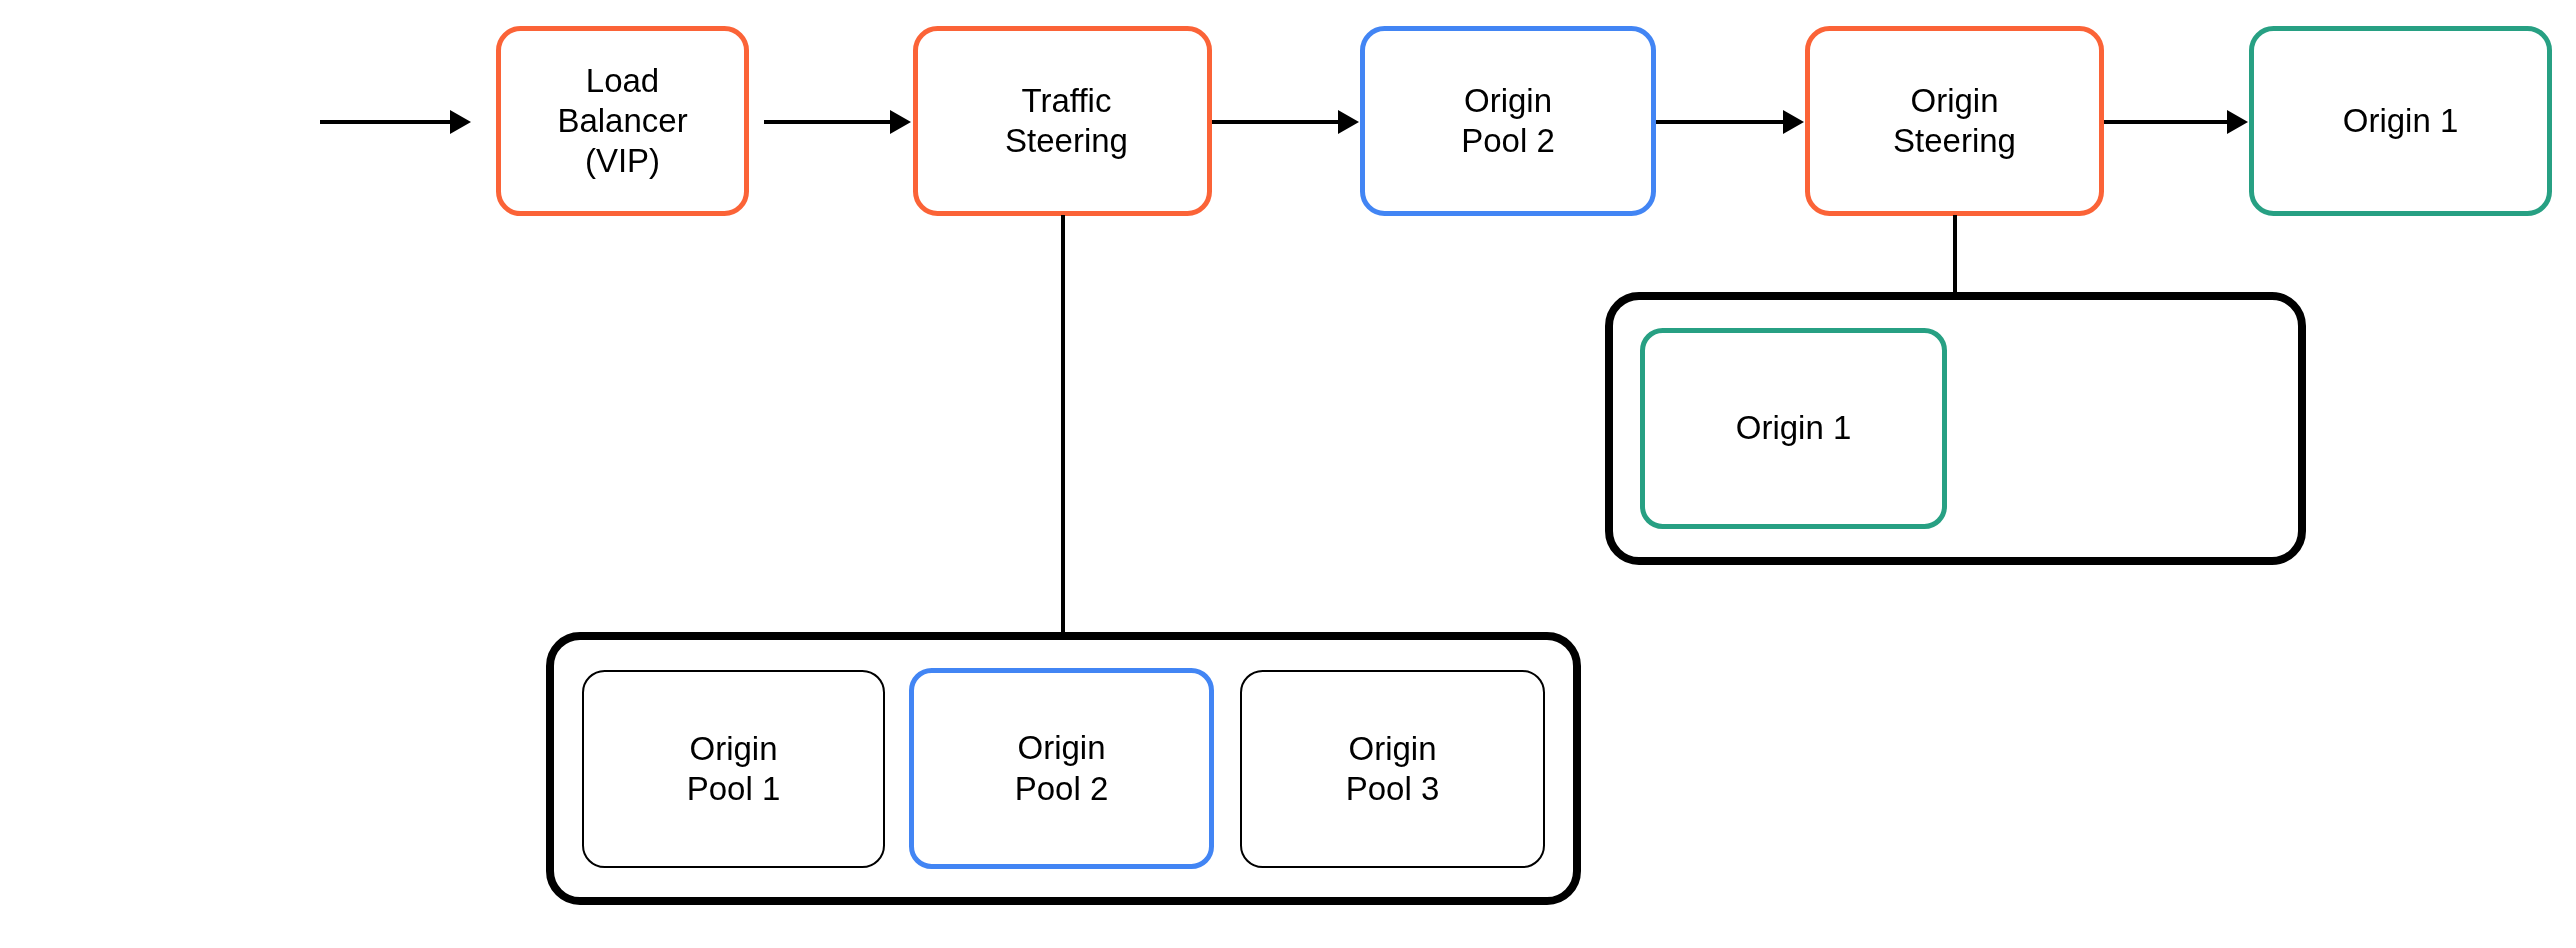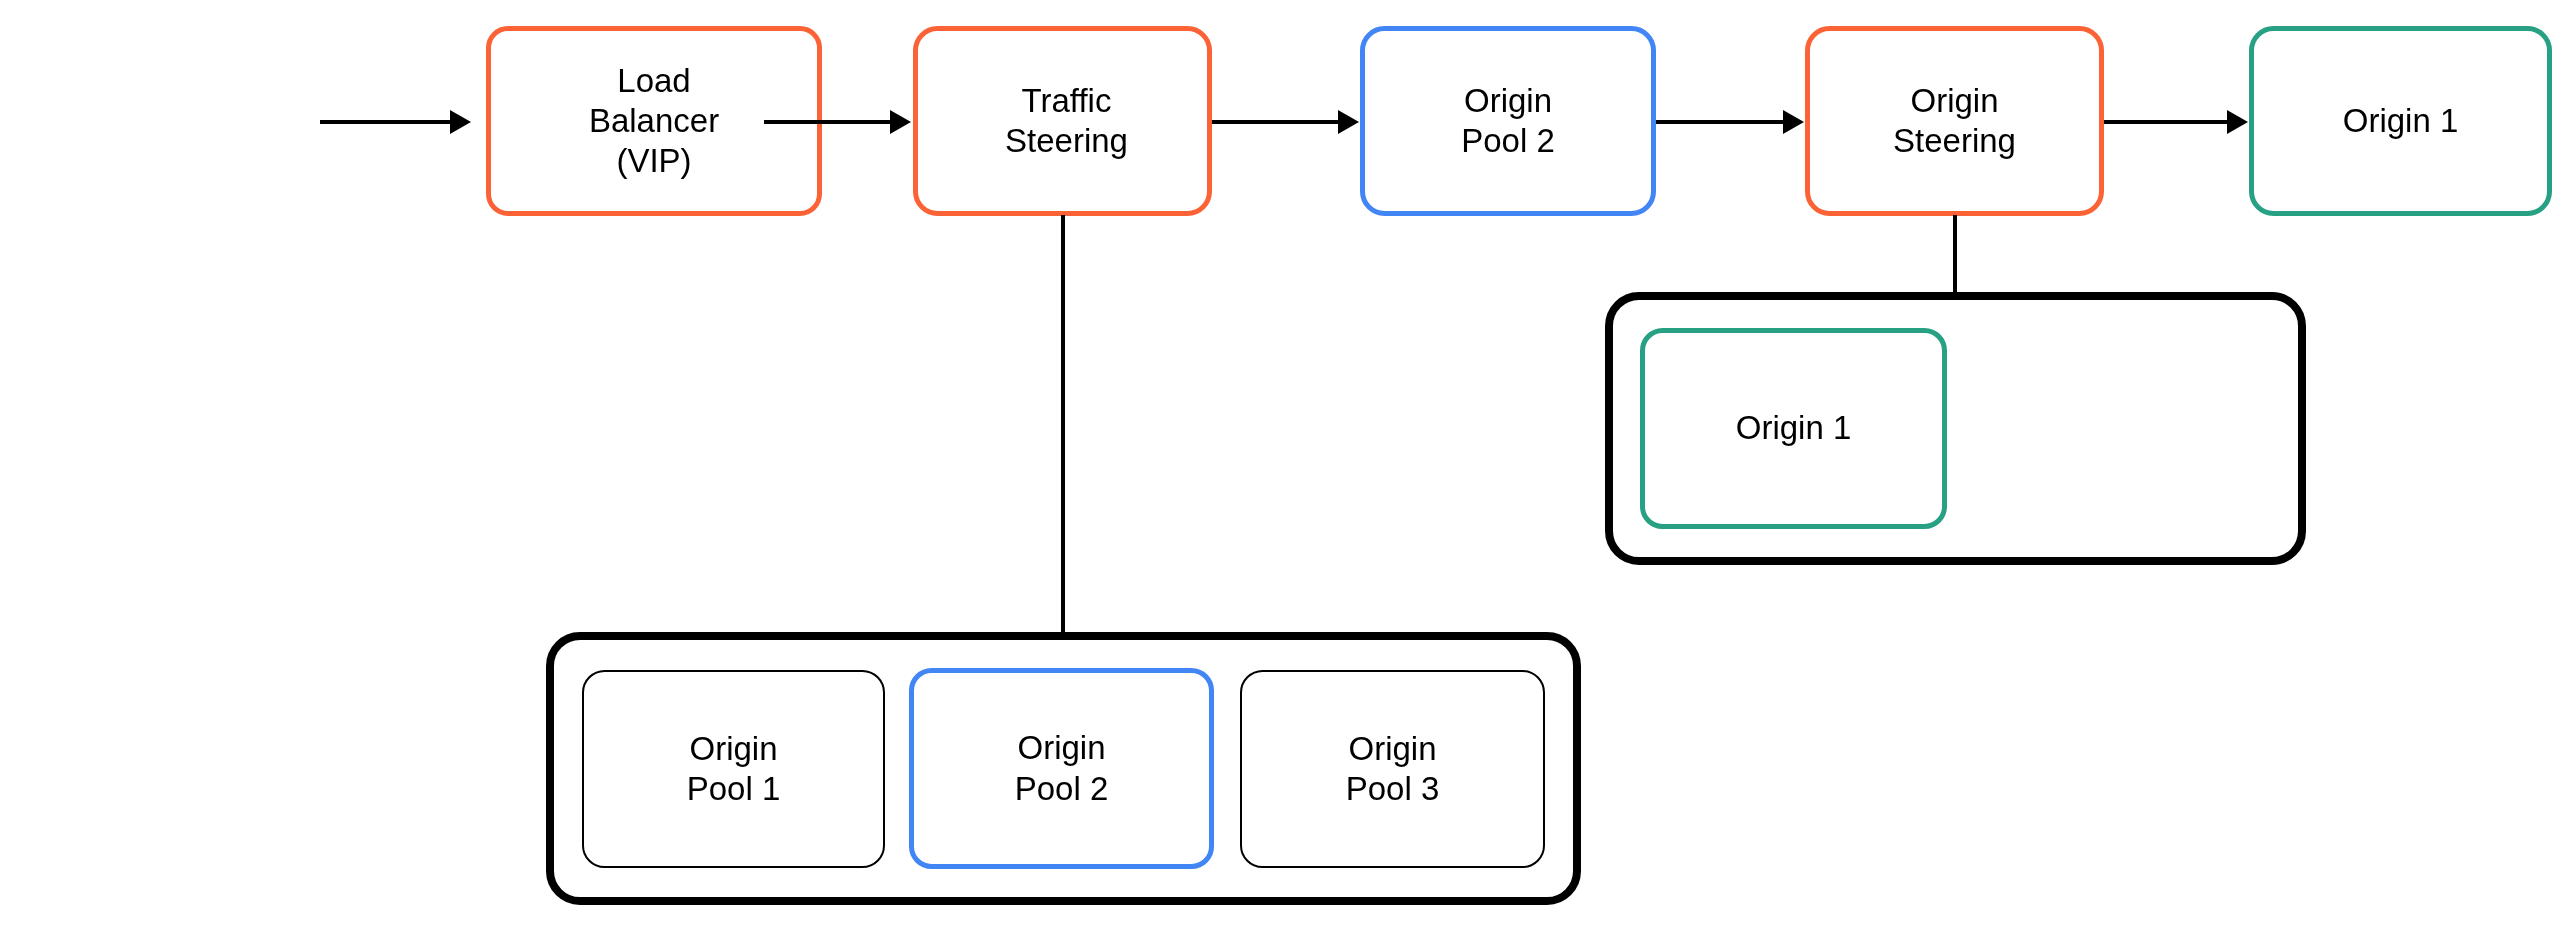--- a/index.html
+++ b/index.html
@@ -77,21 +77,21 @@
     border-bottom:12.2px solid transparent;
     border-left:21px solid #000000;
   }
 </style>
 </head>
 <body>
 
 <div id="canvas">
 
 
-  <div class="node lvl1 c-orange" style="left:486px; top:26px; width:336px; height:190px;border-radius:22px;">Load
+  <div class="node lvl1 c-orange" style="left:496px; top:26px; width:253px; height:190px;">Load
 Balancer
 (VIP)</div>
 
   <div class="node lvl1 c-orange" style="left:913px; top:26px; width:299px; height:190px;padding-left:8px;">Traffic
 Steering</div>
 
   <div class="node lvl1 c-blue" style="left:1360px; top:26px; width:296px; height:190px;">Origin
 Pool 2</div>
 
   <div class="node lvl1 c-orange" style="left:1805px; top:26px; width:299px; height:190px;">Origin

